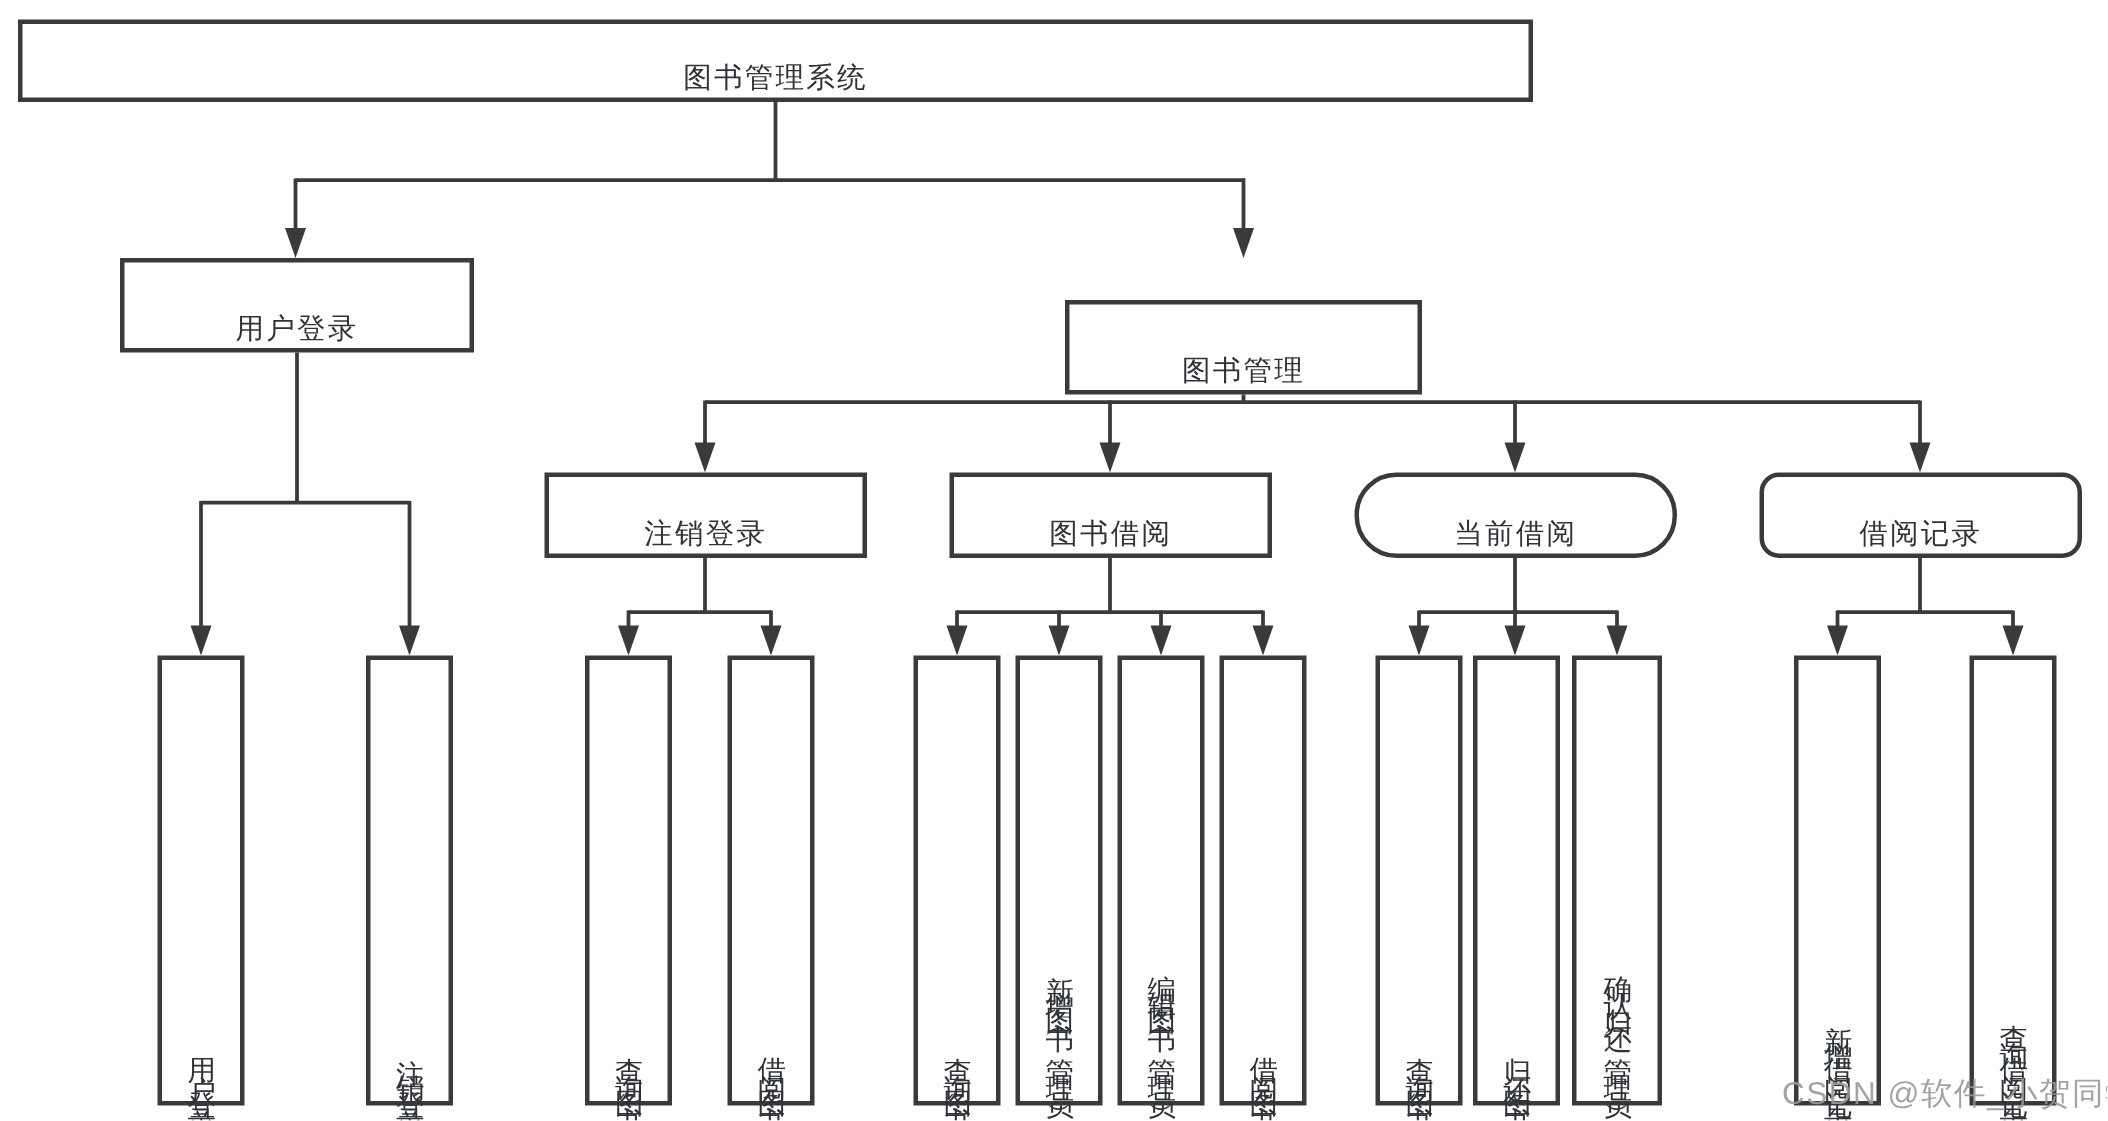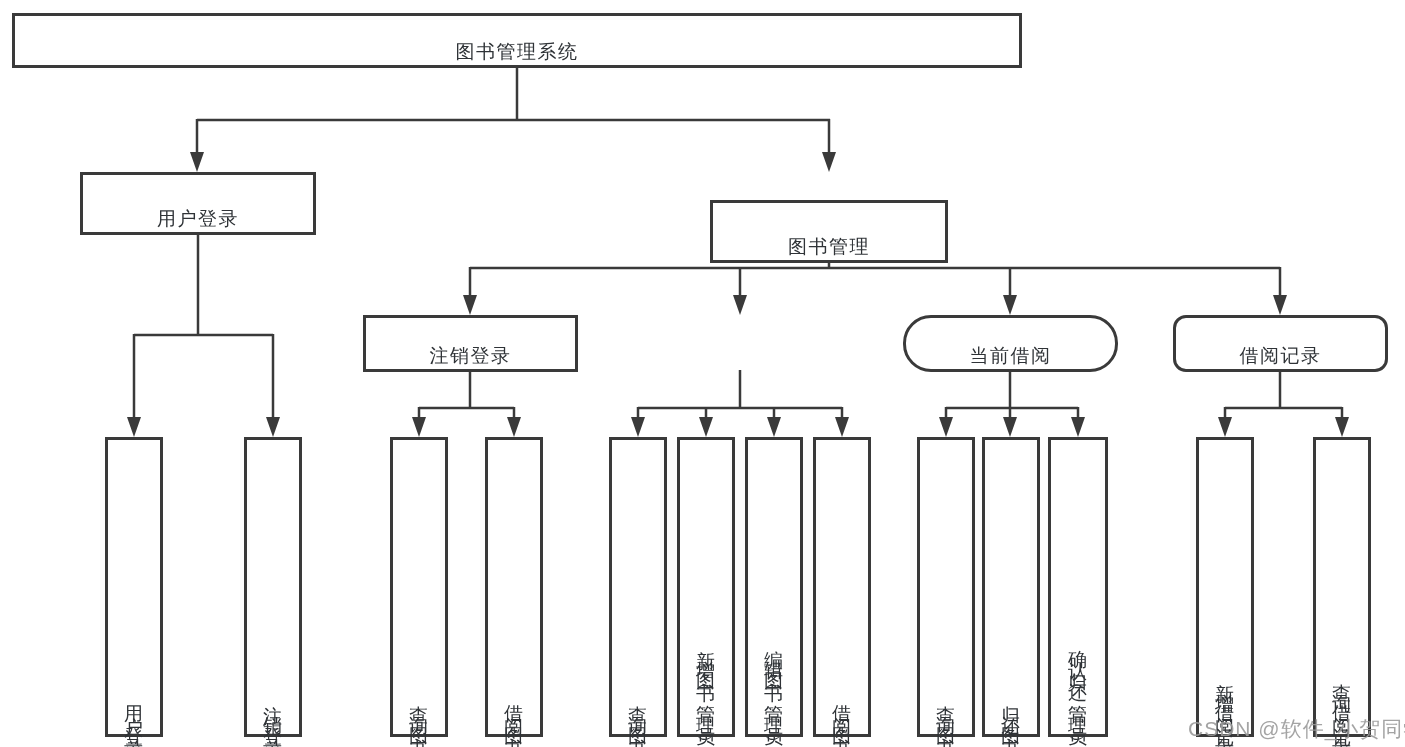--- a/index.html
+++ b/index.html
@@ -114,20 +114,23 @@
   <div class="box hbox" style="left:80px;top:172px;width:236px;height:63px;">
     <span>用户登录</span>
   </div>
   <div class="box hbox" style="left:710px;top:172px;width:238px;height:63px;margin-top:28px;">
     <span>图书管理</span>
   </div>
 
   <div class="box hbox" style="left:363px;top:315px;width:215px;height:57px;">
     <span>注销登录</span>
   </div>
+  <div class="box hbox" style="left:633px;top:315px;width:215px;height:57px;">
+    <span>图书借阅</span>
+  </div>
   <div class="box hbox" style="left:903px;top:315px;width:215px;height:57px;border-radius:28px;">
     <span>当前借阅</span>
   </div>
   <div class="box hbox" style="left:1173px;top:315px;width:215px;height:57px;border-radius:13px;">
     <span>借阅记录</span>
   </div>
 
   <div class="box vbox" style="left:105px;">
     <span class="vtext">用户登录</span>
   </div>

